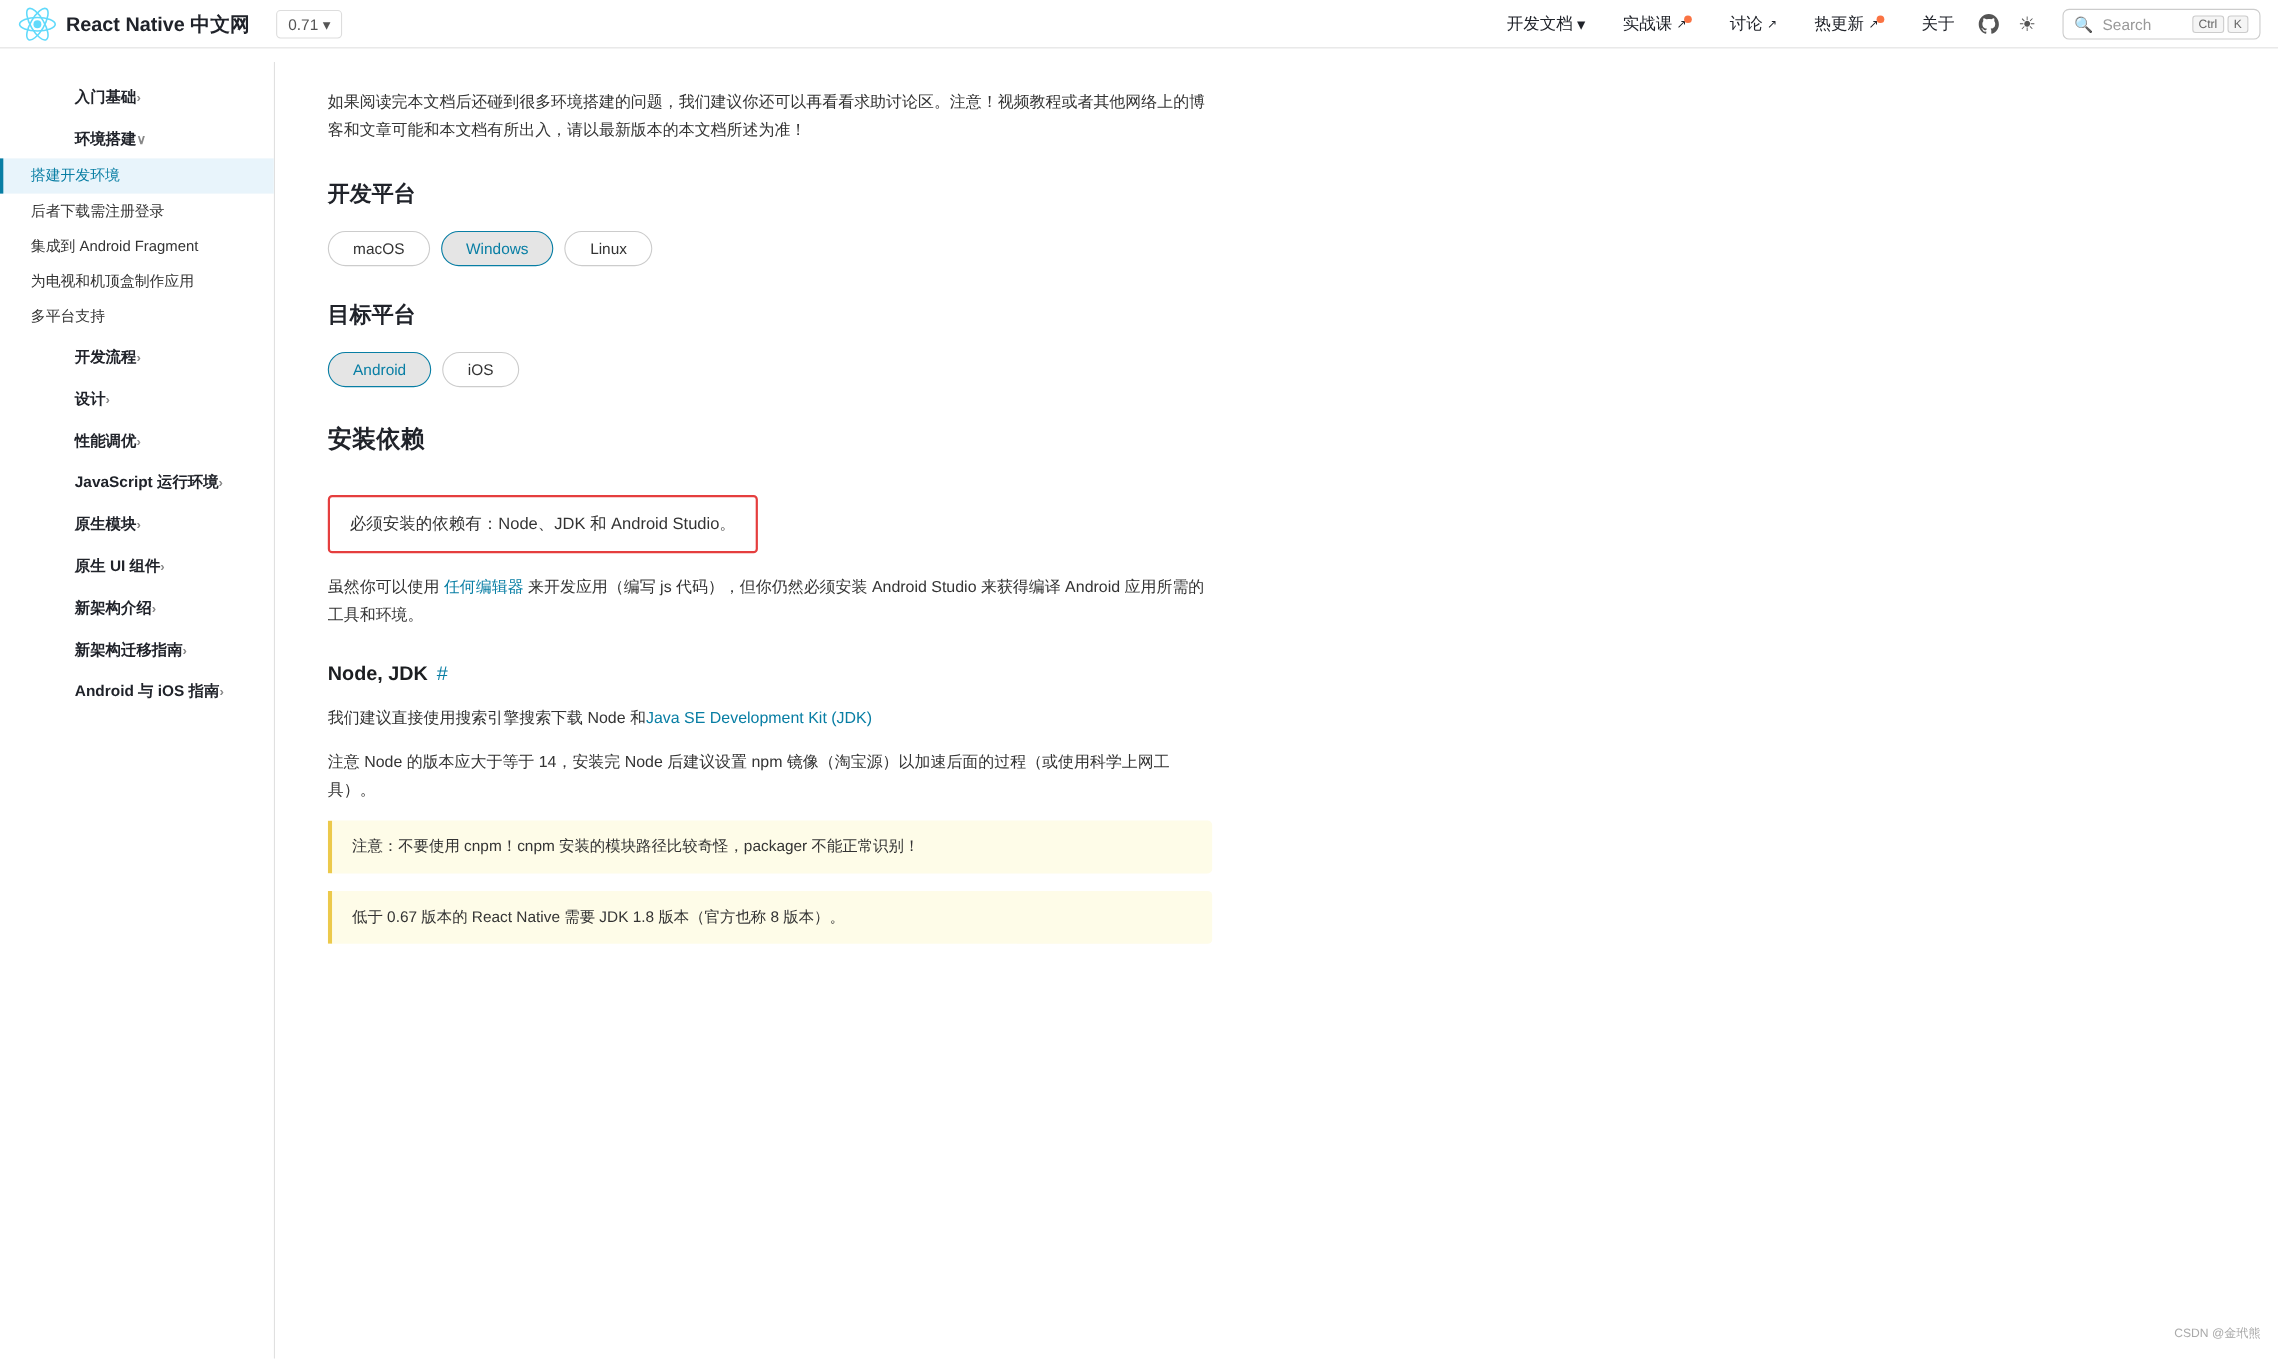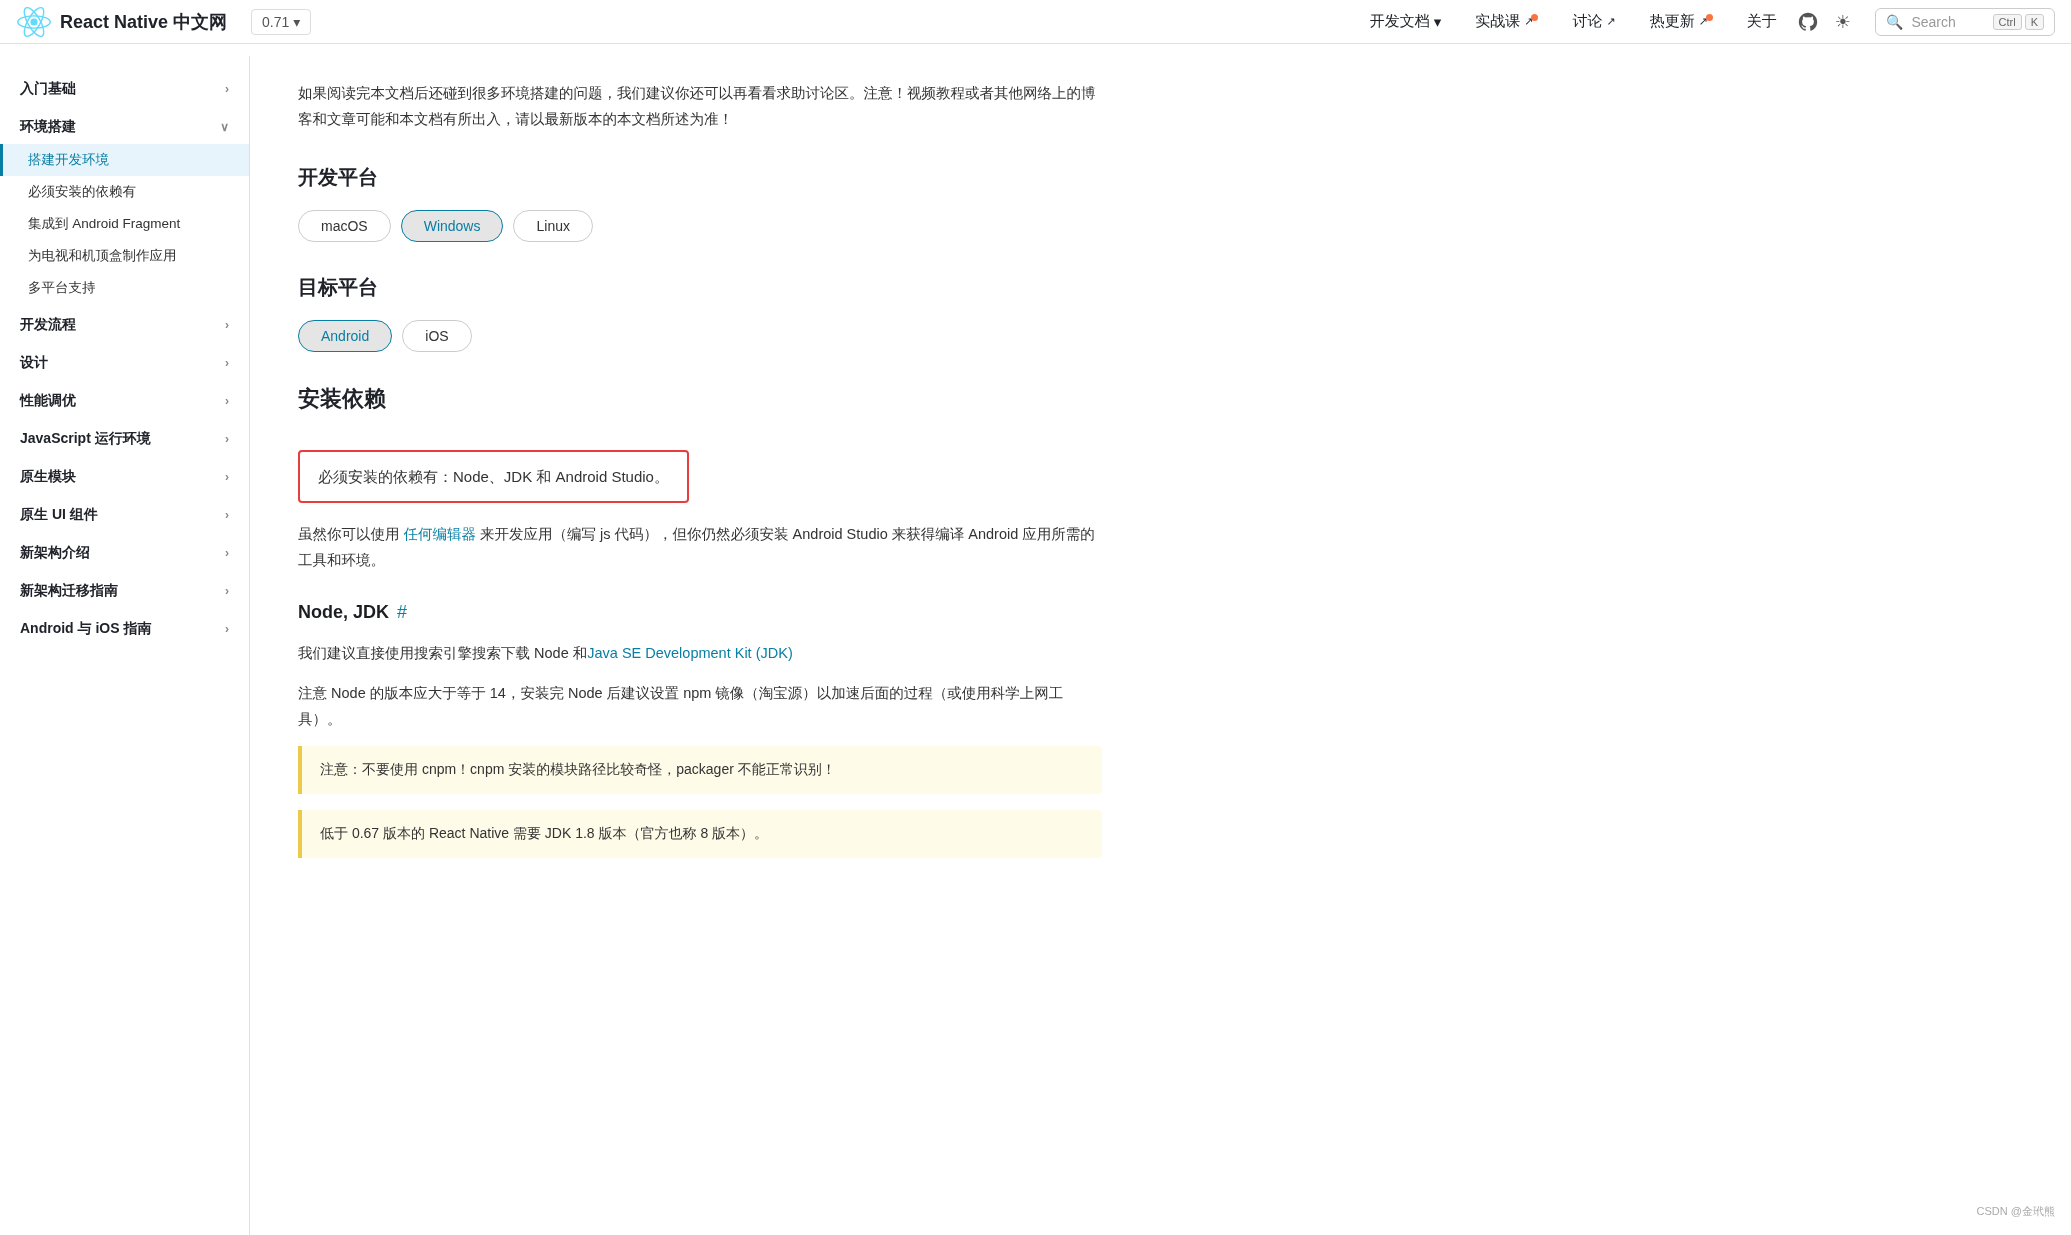--- a/index.html
+++ b/index.html
@@ -122,27 +122,28 @@
       left: 0;
       background: #fff;
       padding: 16px 0;
     }
     .sidebar-section {
       margin-bottom: 4px;
     }
     .sidebar-section-header {
       display: flex;
       align-items: center;
-      justify-content: space-between;
+      justify-content: flex-start;
       padding: 8px 20px;
       font-weight: 600;
       font-size: 14px;
       color: #20232a;
       cursor: pointer;
       user-select: none;
+      margin-left: 48px;
     }
     .sidebar-chevron { font-size: 12px; color: #888; }
     .sidebar-item {
       padding: 7px 20px 7px 28px;
       font-size: 13.5px;
       color: #333;
       cursor: pointer;
     }
     .sidebar-item.active {
       background: #e8f4fb;
@@ -342,21 +343,21 @@
 
     <div class="sidebar-section">
       <div class="sidebar-section-header">
         <span>环境搭建</span>
         <span class="sidebar-chevron">∨</span>
       </div>
       <div class="sidebar-item active">
         <span>搭建开发环境</span>
       </div>
       <div class="sidebar-item">
-        <span>必须安装的依赖有</span>
+        <span>后者下载需注册登录</span>
       </div>
       <div class="sidebar-item">
         <span>集成到 Android Fragment</span>
       </div>
       <div class="sidebar-item">
         <span>为电视和机顶盒制作应用</span>
       </div>
       <div class="sidebar-item">
         <span>多平台支持</span>
       </div>

